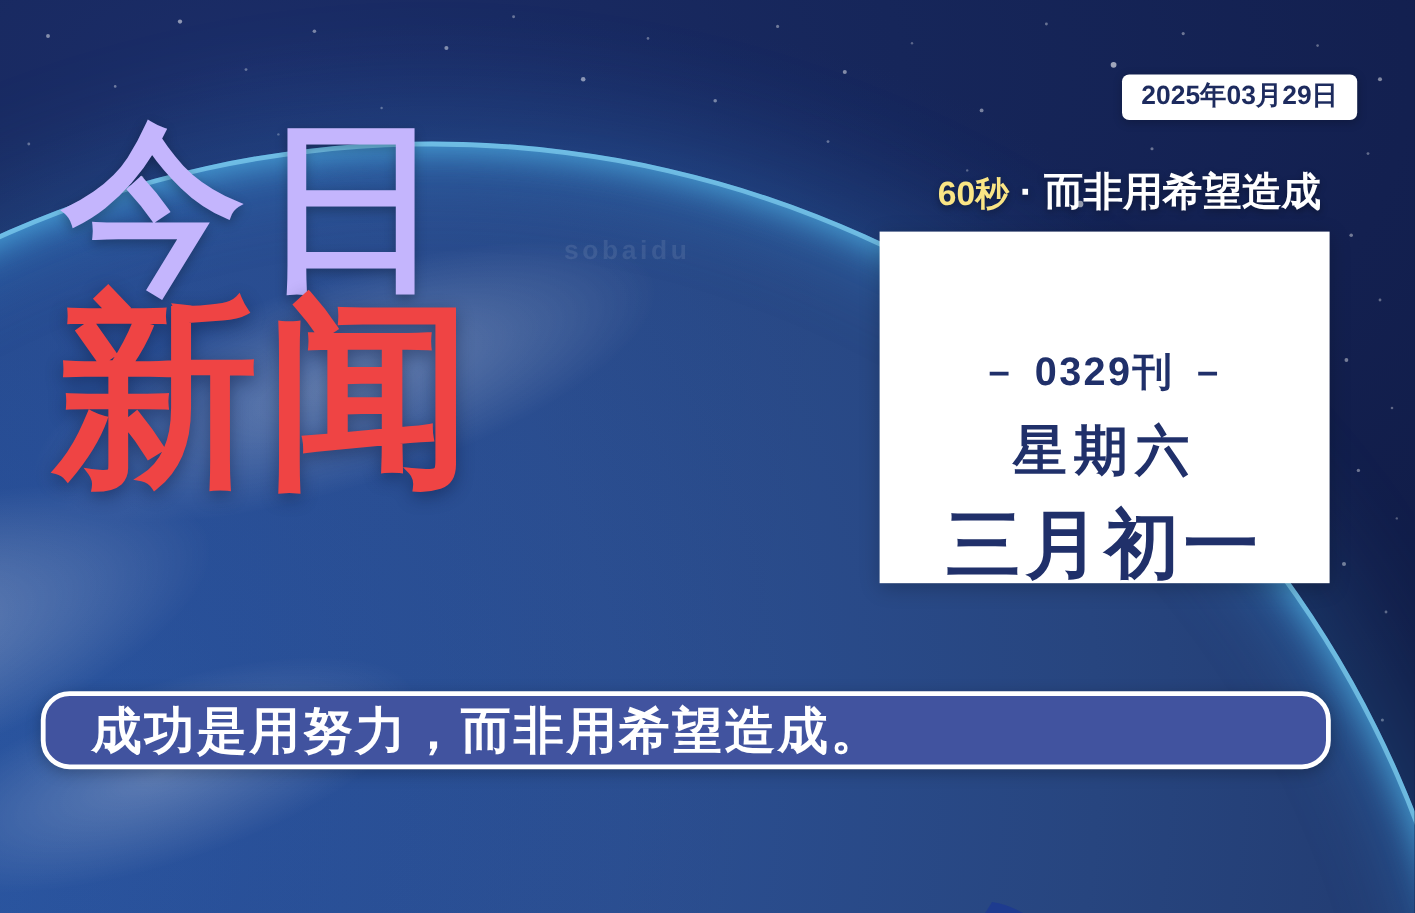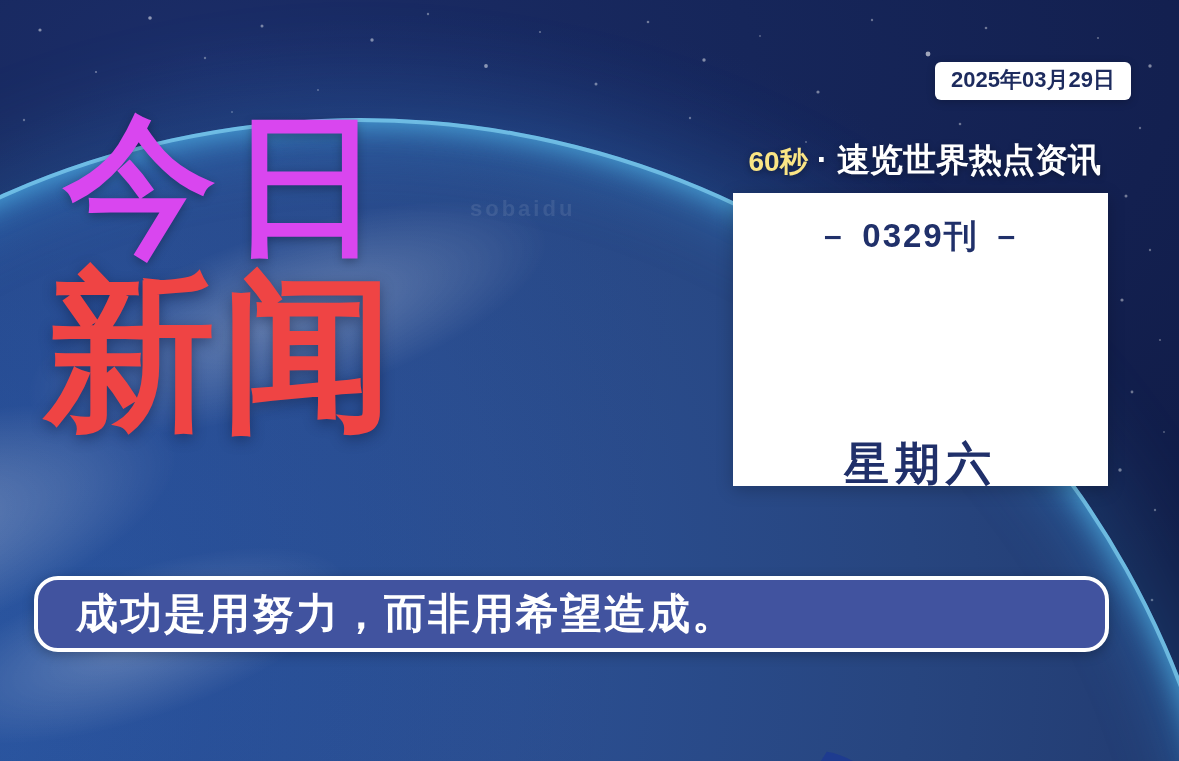--- a/index.html
+++ b/index.html
@@ -105,22 +105,22 @@
     left: 52px;
     top: 96px;
     z-index: 6;
   }
   .title-cn-1 {
     font-family: "Liberation Sans", "DejaVu Sans", sans-serif;
     font-size: 152px;
     font-weight: 700;
     line-height: 1.02;
     letter-spacing: 14px;
-    color: #d946ef;
-    margin: 12px;
+    color: #c4b5fd;
+    margin: 0;
     text-shadow: 0 3px 10px rgba(0,0,0,0.28);
   }
   .title-cn-2 {
     font-family: "Liberation Sans", "DejaVu Sans", sans-serif;
     font-size: 172px;
     font-weight: 700;
     line-height: 1.0;
     letter-spacing: 6px;
     color: #ef4444;
     margin: -10px 0 0 -8px;
@@ -164,21 +164,21 @@
     position: absolute;
     left: 733px;
     top: 193px;
     width: 375px;
     height: 293px;
     background: #ffffff;
     z-index: 7;
     display: flex;
     flex-direction: column;
     align-items: center;
-    justify-content: space-between;
+    justify-content: flex-end;
     box-shadow: 0 4px 16px rgba(0,0,0,0.22);
   }
   .issue-line {
     color: #20306a;
     font-size: 33px;
     font-weight: 700;
     letter-spacing: 2px;
     margin-top: 21px;
     white-space: nowrap;
   }
@@ -198,21 +198,21 @@
     margin-top: 26px;
     line-height: 1;
   }
 
   
   .quote-bar {
     position: absolute;
     left: 34px;
     top: 576px;
     width: 1075px;
-    height: 76px;
+    height: 65px;
     background: #41539f;
     border: 4px solid #ffffff;
     border-radius: 24px;
     box-sizing: border-box;
     display: flex;
     align-items: center;
     z-index: 8;
     box-shadow: 0 3px 12px rgba(0,0,0,0.25);
   }
   .quote-text {
@@ -384,25 +384,26 @@
 
   <div class="title-block">
     <div class="title-cn-1">今日</div>
     <div class="title-cn-2">新闻</div>
   </div>
 
   <div class="date-badge">2025年03月29日</div>
 
   <div class="tagline">
     <span class="sec">60秒</span>
-    <span class="rest">· 速览世界热点资讯</span>
+    <span class="rest">· 而非用希望造成</span>
   </div>
 
   <div class="info-card">
     <div class="issue-line">－ 0329刊 －</div>
     <div class="weekday">星期六</div>
+    <div class="lunar">三月初一</div>
   </div>
 
   <div class="quote-bar">
     <div class="quote-text">成功是用努力，而非用希望造成。</div>
   </div>
 
 </div>
 
 </body></html>

